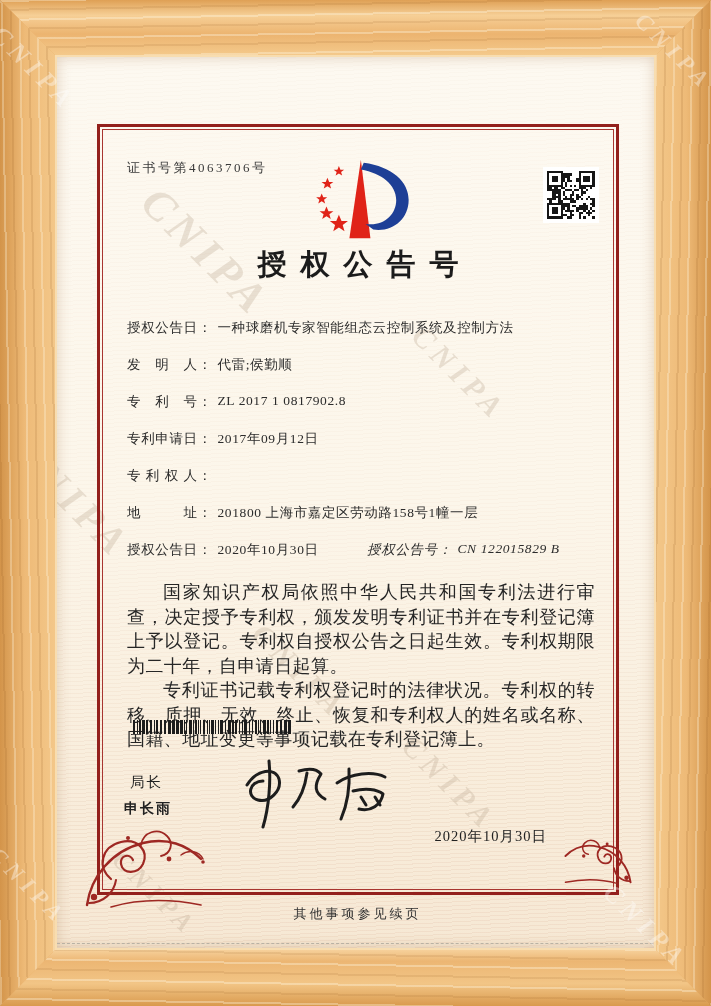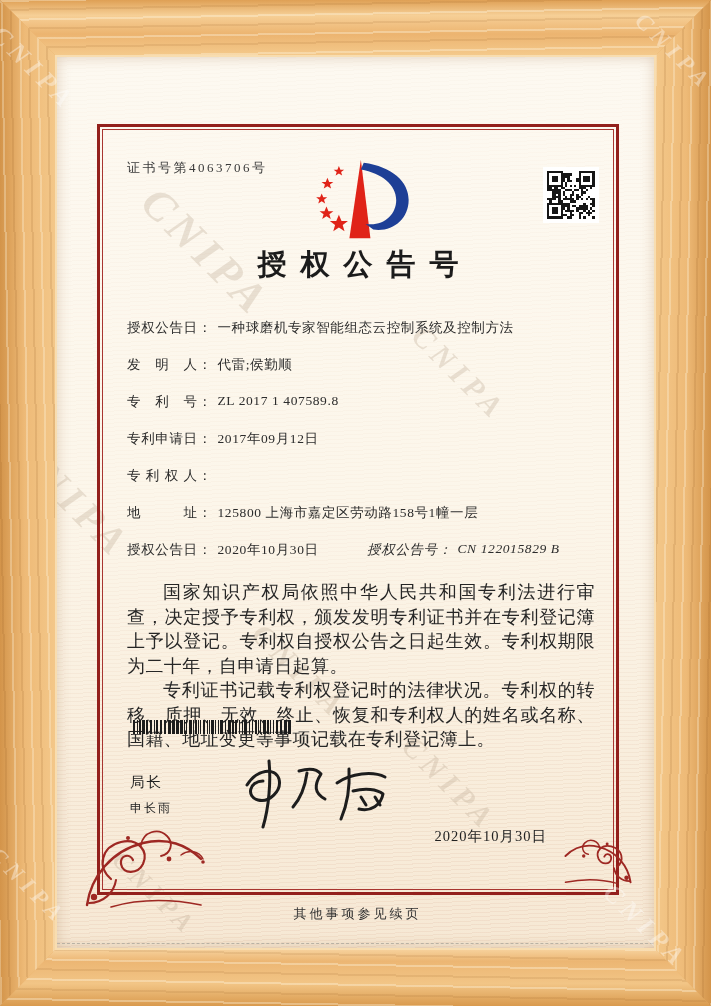--- a/index.html
+++ b/index.html
@@ -61,21 +61,21 @@
   .flabel{display:inline-block;width:70px;text-align:justify;text-align-last:justify;-moz-text-align-last:justify;}
   .colon{margin:0 6px 0 1px;}
   .fvalue{letter-spacing:.6px;white-space:nowrap;}
   .group2{position:absolute;left:240px;top:0;display:flex;font-style:italic;}
   .paras{left:70px;top:523px;width:468px;font-size:18px;line-height:24.5px;color:#262626;
          text-align:justify;letter-spacing:.4px;}
   .paras p{margin:0;text-indent:2em;}
   .barcode{left:76px;top:663px;height:14px;display:flex;align-items:stretch;}
   .barcode div{background:#1c1c1c;}
   .sigtitle{left:73px;top:716px;font-size:14.5px;color:#222;letter-spacing:2px;}
-  .signame{left:73px;top:743px;font-size:12px;color:#222;letter-spacing:2px;}
+  .signame{left:67px;top:743px;font-size:14px;color:#222;letter-spacing:2px;font-weight:bold;}
   .sigscript{left:168px;top:698px;width:170px;height:80px;}
   .issuedate{left:330px;top:770px;width:160px;text-align:right;font-size:14.5px;color:#222;letter-spacing:1px;}
   .pageinfo{left:40px;top:806px;width:522px;text-align:center;font-size:12px;color:#444;letter-spacing:2px;}
   .footnote{left:0;top:848px;width:601px;text-align:center;font-size:13px;color:#333;letter-spacing:3px;}
   .dashline{left:0;top:886px;width:601px;border-top:1.5px dashed #b9b2a4;height:0;}
   .orn{z-index:2;}
   .orn.right{transform:scaleX(-1);}
 </style>
 </head>
 <body>
@@ -612,35 +612,35 @@
           <span class="fvalue">一种球磨机专家智能组态云控制系统及控制方法</span>
       </div>
       <div class="frow">
         <span class="flabel">发明人</span>
           <span class="colon">：</span>
           <span class="fvalue">代雷;侯勤顺</span>
       </div>
       <div class="frow">
         <span class="flabel">专利号</span>
           <span class="colon">：</span>
-          <span class="fvalue">ZL 2017 1 407589.8</span>
+          <span class="fvalue">ZL 2017 1 0817902.8</span>
       </div>
       <div class="frow">
         <span class="flabel">专利申请日</span>
           <span class="colon">：</span>
           <span class="fvalue">2017年09月12日</span>
       </div>
       <div class="frow">
         <span class="flabel">专利权人</span>
           <span class="colon">：</span>
       </div>
       <div class="frow">
         <span class="flabel">地址</span>
           <span class="colon">：</span>
-          <span class="fvalue">125800 上海市嘉定区劳动路158号1幢一层</span>
+          <span class="fvalue">201800 上海市嘉定区劳动路158号1幢一层</span>
       </div>
       <div class="frow">
         <span class="flabel">授权公告日</span>
           <span class="colon">：</span>
           <span class="fvalue">2020年10月30日</span>
         <span class="group2">
           <span class="flabel">授权公告号</span>
             <span class="colon">：</span>
             <span class="fvalue">CN 122015829 B</span>
         </span>

